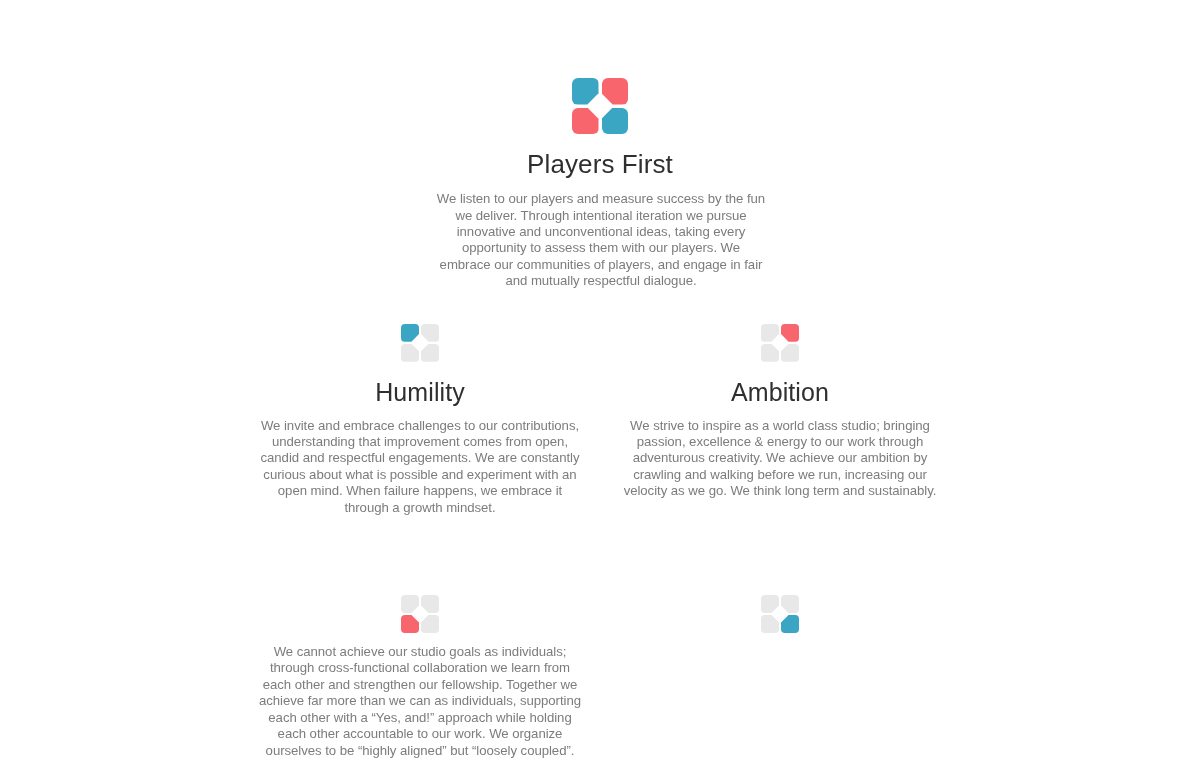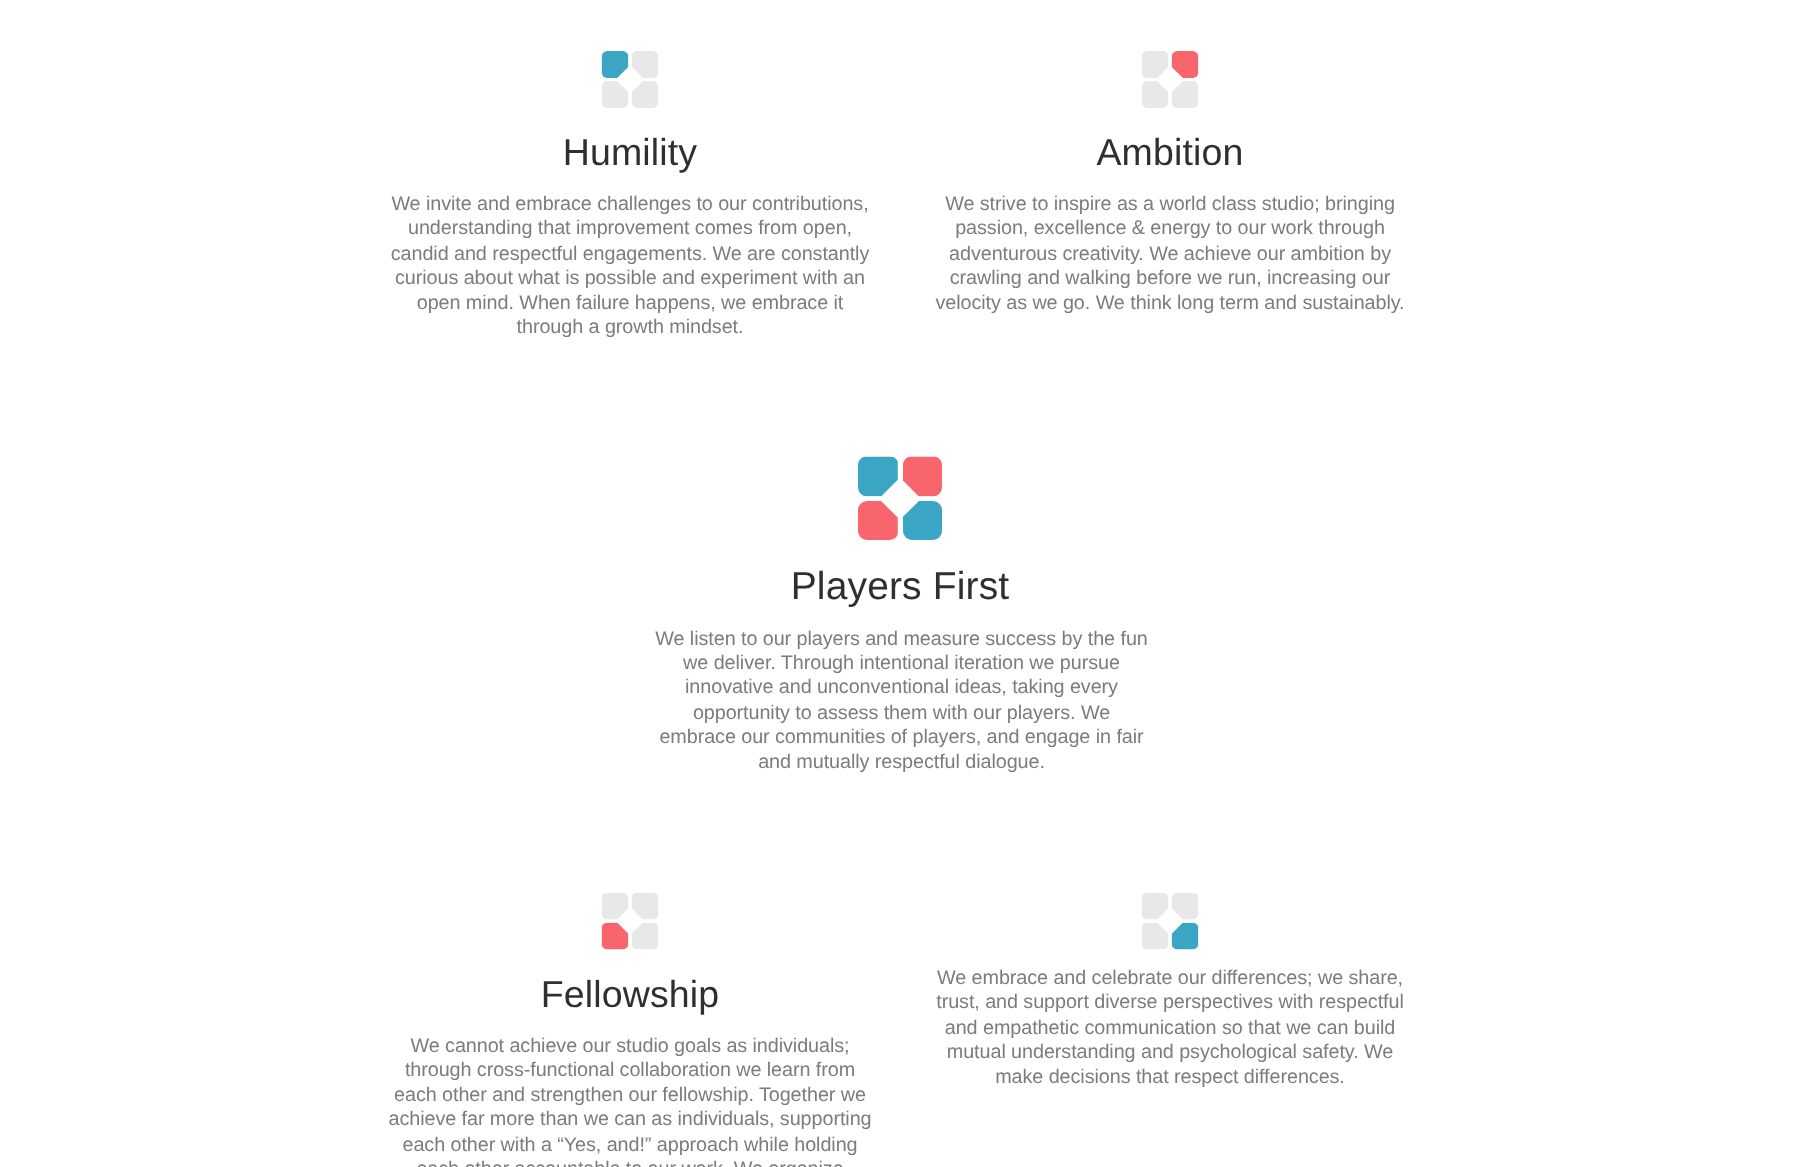--- a/index.html
+++ b/index.html
@@ -85,20 +85,35 @@
     margin: 11px 0 0 0;
     letter-spacing: -0.05px;
   }
   .desc-narrow { width: 330px; margin-left: auto; margin-right: auto; }
 </style>
 </head>
 <body>
 
 <div class="values-section">
 
+  <div class="values-row row-middle">
+
+    <div class="value-card">
+      <div class="value-icon icon-lg">
+        <div class="petal petal-tl teal"></div>
+        <div class="petal petal-tr red"></div>
+        <div class="petal petal-bl red"></div>
+        <div class="petal petal-br teal"></div>
+      </div>
+      <h3 class="value-title title-lg">Players First</h3>
+      <p class="value-desc desc-narrow">We listen to our players and measure success by the fun we deliver. Through intentional iteration we pursue innovative and unconventional ideas, taking every opportunity to assess them with our players. We embrace our communities of players, and engage in fair and mutually respectful dialogue.</p>
+    </div>
+
+  </div>
+
   <div class="values-row row-top">
 
     <div class="value-card card-left">
       <div class="value-icon icon-sm">
         <div class="petal petal-tl teal"></div>
         <div class="petal petal-tr"></div>
         <div class="petal petal-bl"></div>
         <div class="petal petal-br"></div>
       </div>
       <h3 class="value-title">Humility</h3>
@@ -111,53 +126,36 @@
         <div class="petal petal-tr red"></div>
         <div class="petal petal-bl"></div>
         <div class="petal petal-br"></div>
       </div>
       <h3 class="value-title">Ambition</h3>
       <p class="value-desc">We strive to inspire as a world class studio; bringing passion, excellence &amp; energy to our work through adventurous creativity. We achieve our ambition by crawling and walking before we run, increasing our velocity as we go. We think long term and sustainably.</p>
     </div>
 
   </div>
 
-  <div class="values-row row-middle">
-
-    <div class="value-card">
-      <div class="value-icon icon-lg">
-        <div class="petal petal-tl teal"></div>
-        <div class="petal petal-tr red"></div>
-        <div class="petal petal-bl red"></div>
-        <div class="petal petal-br teal"></div>
-      </div>
-      <h3 class="value-title title-lg">Players First</h3>
-      <p class="value-desc desc-narrow">We listen to our players and measure success by the fun we deliver. Through intentional iteration we pursue innovative and unconventional ideas, taking every opportunity to assess them with our players. We embrace our communities of players, and engage in fair and mutually respectful dialogue.</p>
-    </div>
-
-  </div>
-
   <div class="values-row row-bottom">
 
     <div class="value-card card-left">
       <div class="value-icon icon-sm">
         <div class="petal petal-tl"></div>
         <div class="petal petal-tr"></div>
         <div class="petal petal-bl red"></div>
         <div class="petal petal-br"></div>
       </div>
-      <h3 class="value-title">Fellowship</h3>
       <p class="value-desc">We cannot achieve our studio goals as individuals; through cross-functional collaboration we learn from each other and strengthen our fellowship. Together we achieve far more than we can as individuals, supporting each other with a “Yes, and!” approach while holding each other accountable to our work. We organize ourselves to be “highly aligned” but “loosely coupled”.</p>
     </div>
 
     <div class="value-card card-right">
       <div class="value-icon icon-sm">
         <div class="petal petal-tl"></div>
         <div class="petal petal-tr"></div>
         <div class="petal petal-bl"></div>
         <div class="petal petal-br teal"></div>
       </div>
-      <p class="value-desc">We embrace and celebrate our differences; we share, trust, and support diverse perspectives with respectful and empathetic communication so that we can build mutual understanding and psychological safety. We make decisions that respect differences.</p>
     </div>
 
   </div>
 
 </div>
 
 </body></html>

